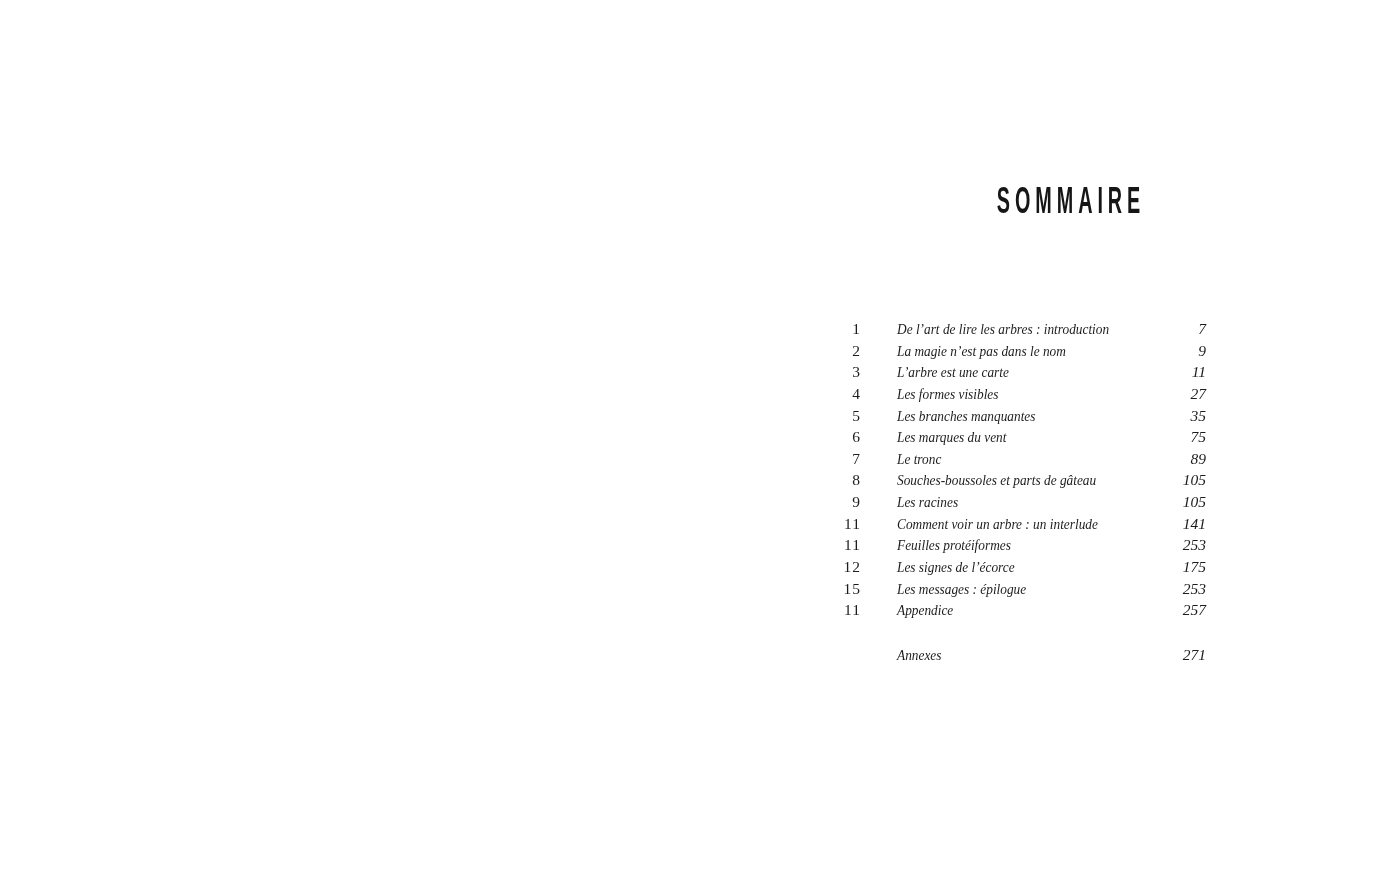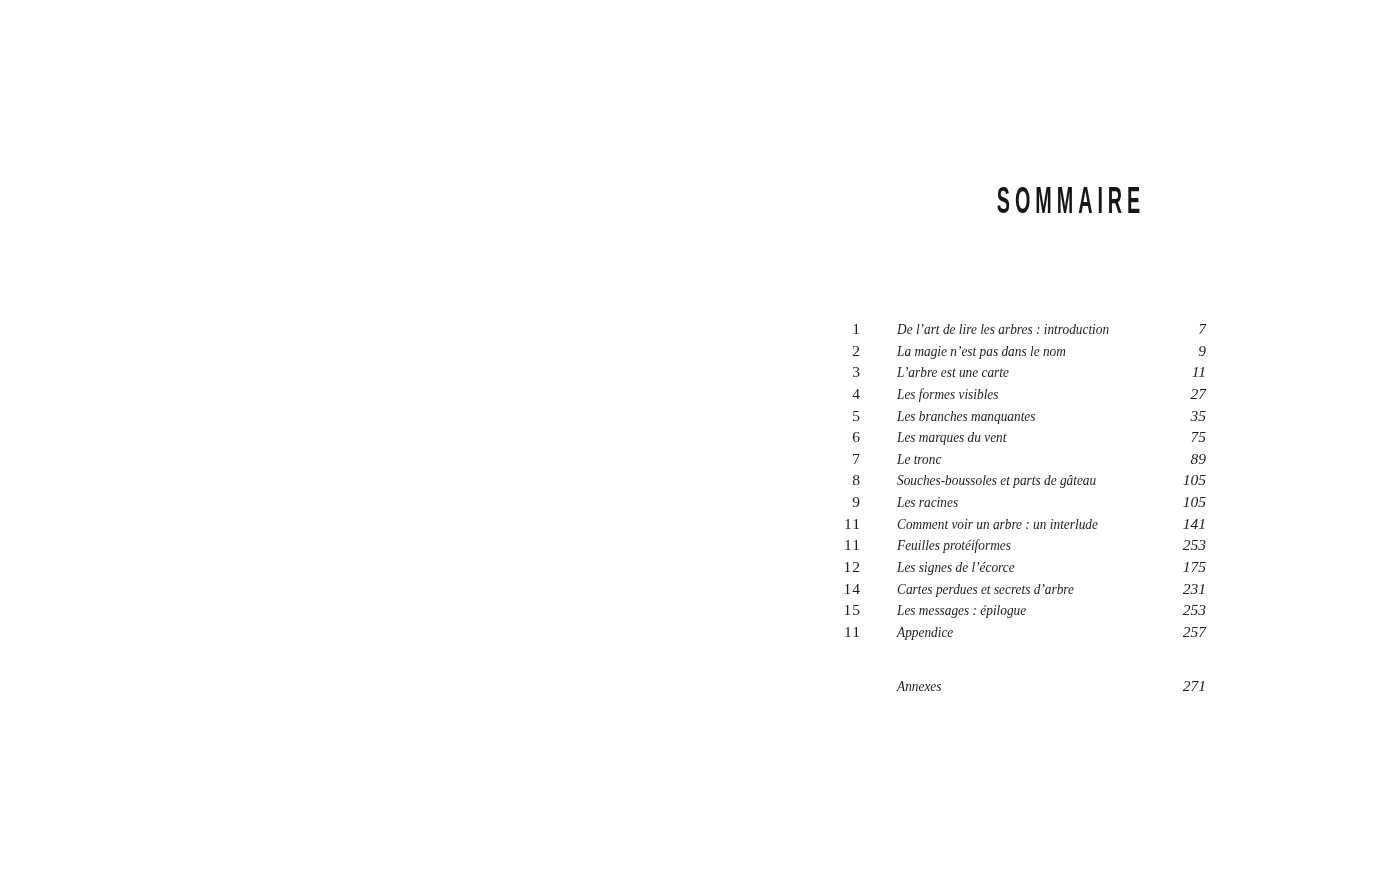--- a/index.html
+++ b/index.html
@@ -69,21 +69,21 @@
     margin-left: 36px;
     text-align: left;
     transform: scaleX(0.86);
     transform-origin: 0 50%;
   }
   .col-page {
     flex: 0 0 auto;
     text-align: right;
   }
   .annexes-row {
-    margin-top: 32px;
+    margin-top: 23px;
   }
 </style>
 </head>
 <body>
 
 <div class="book-page">
 
   <h1 class="toc-title"><span class="condensed">SOMMAIRE</span></h1>
 
   <div class="toc">
@@ -154,25 +154,20 @@
     <span class="col-page">253</span>
   </div>
 
   <div class="toc-row">
     <span class="col-num">12</span>
     <span class="col-title">Les signes de l’écorce</span>
     <span class="col-page">175</span>
   </div>
 
 
-  <div class="toc-row">
-    <span class="col-num">14</span>
-    <span class="col-title">Cartes perdues et secrets d’arbre</span>
-    <span class="col-page">231</span>
-  </div>
 
   <div class="toc-row">
     <span class="col-num">15</span>
     <span class="col-title">Les messages : épilogue</span>
     <span class="col-page">253</span>
   </div>
 
   <div class="toc-row">
     <span class="col-num">11</span>
     <span class="col-title">Appendice</span>

